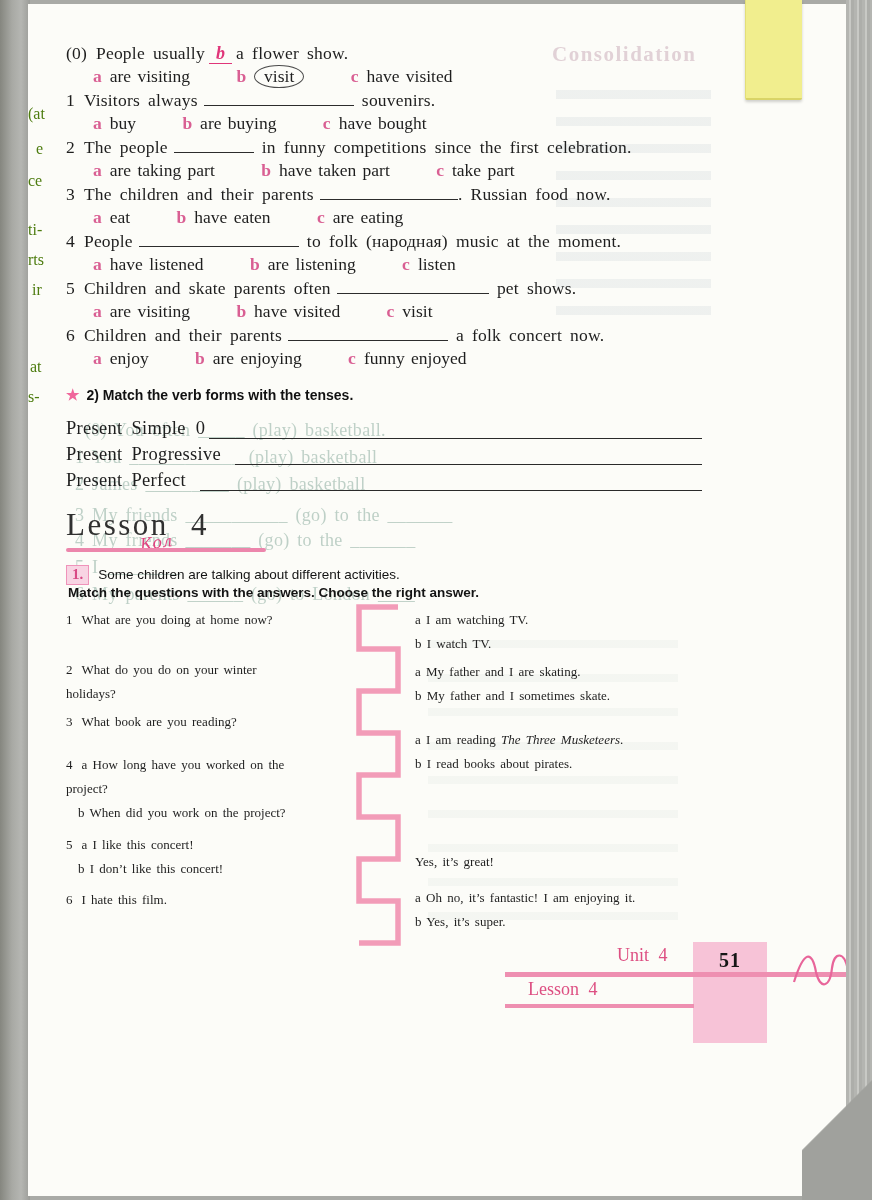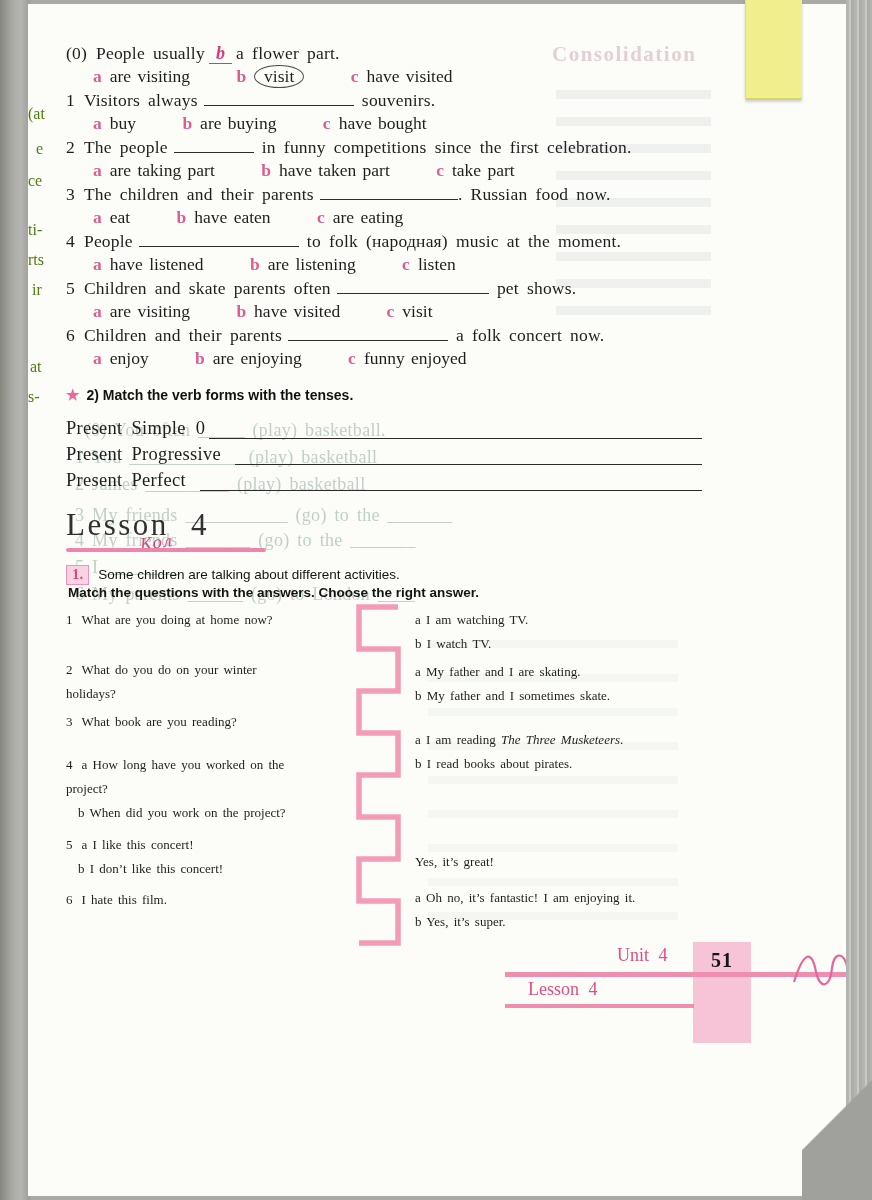--- a/index.html
+++ b/index.html
@@ -82,21 +82,21 @@
   .qnum { margin-right:9px; }
   .qpart + .qpart { text-indent:12px; }
   .a { position:absolute; left:349px; width:266px; word-spacing:2px; }
   .zigzag { position:absolute; left:289px; top:-4px; }
 
   
   .footer-bar1 { position:absolute; left:477px; top:968px; width:341px; height:5px;
     background:#ee8fb1; z-index:7; }
   .footer-unit { position:absolute; left:589px; top:941px; color:#dd4f82; font-size:18px;
     word-spacing:5px; z-index:7; }
-  .footer-tab { position:absolute; left:665px; top:938px; width:58px; height:101px;
+  .footer-tab { position:absolute; left:665px; top:938px; width:74px; height:101px;
     background:#f7c3d7; z-index:6; }
   .footer-page { text-align:center; font-weight:bold; font-size:20px; color:#161616;
     margin-top:7px; letter-spacing:1px; }
   .footer-lesson { position:absolute; left:500px; top:975px; color:#dd4f82; font-size:18px;
     word-spacing:5px; z-index:7; }
   .footer-bar2 { position:absolute; left:477px; top:1000px; width:189px; height:4px;
     background:#ee8fb1; z-index:7; }
   .footer-squiggle { position:absolute; left:762px; top:938px; z-index:8; }
 </style>
 </head>
@@ -126,21 +126,21 @@
   <span class="margin-frag" style="left:0; top:247px;">rts</span>
   <span class="margin-frag" style="left:4px; top:277px;">ir</span>
   <span class="margin-frag" style="left:2px; top:354px;">at</span>
   <span class="margin-frag" style="left:0; top:384px;">s-</span>
 
   <div class="content">
 
     <section>
 
       <div class="mc-item">
-        <div class="stem"><span class="num">(0)</span><span>People usually</span><span class="hand-b">b</span><span>a flower part.</span></div>
+        <div class="stem"><span class="num">(0)</span><span>People usually</span><span class="hand-b">b</span><span>a flower show.</span></div>
         <div class="options">
           <span class="opt"><span class="letter">a</span><span>are visiting</span></span>
           <span class="opt"><span class="letter">b</span><span class="circled">visit</span></span>
           <span class="opt"><span class="letter">c</span><span>have visited</span></span>
         </div>
       </div>
 
       <div class="mc-item">
         <div class="stem"><span class="num">1</span><span>Visitors always</span><span class="blank" style="width:150px"></span><span> souvenirs.</span></div>
         <div class="options">

